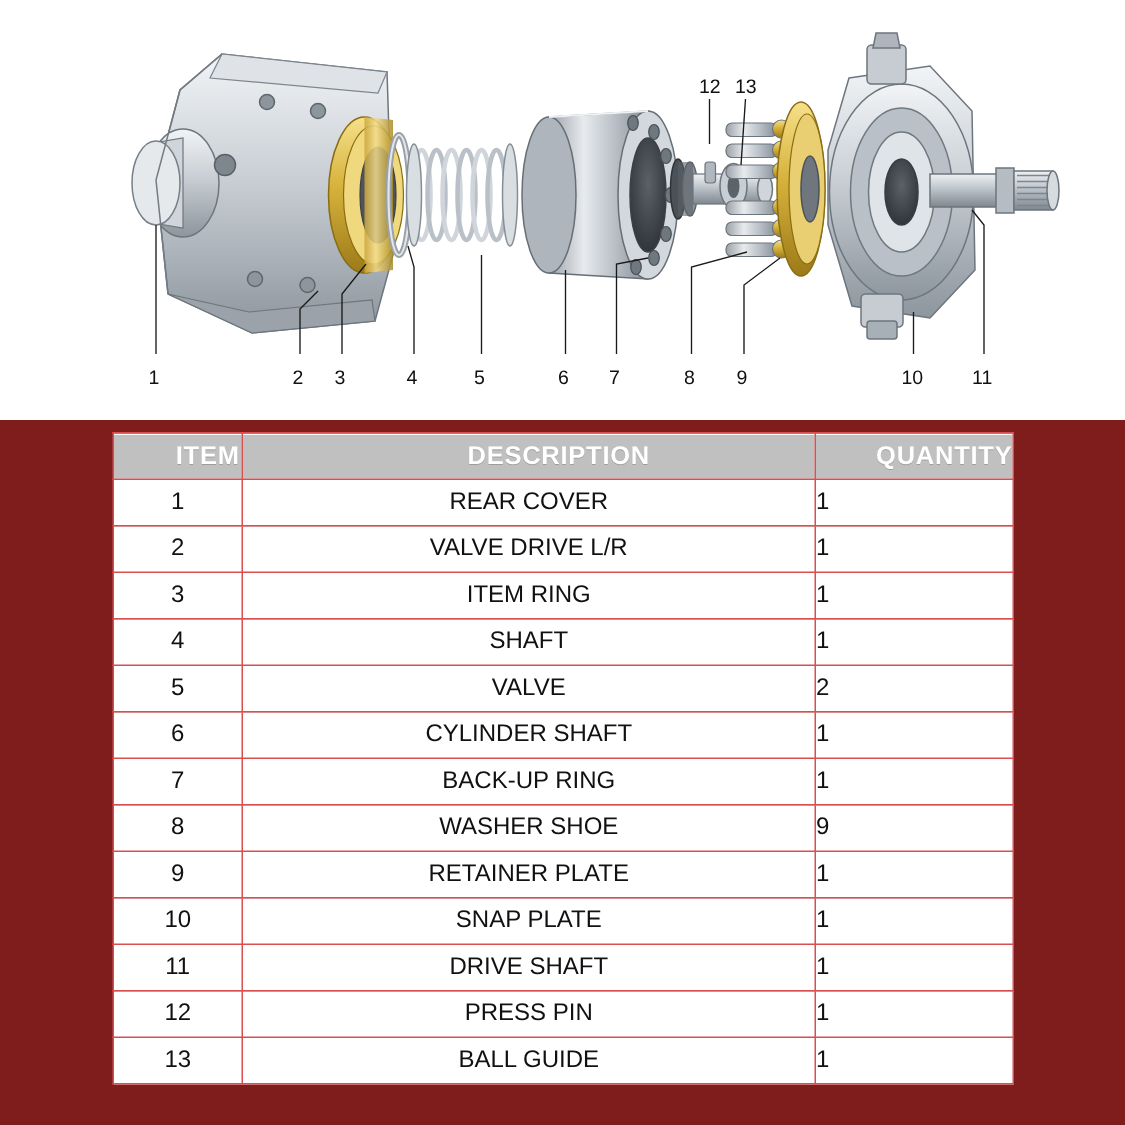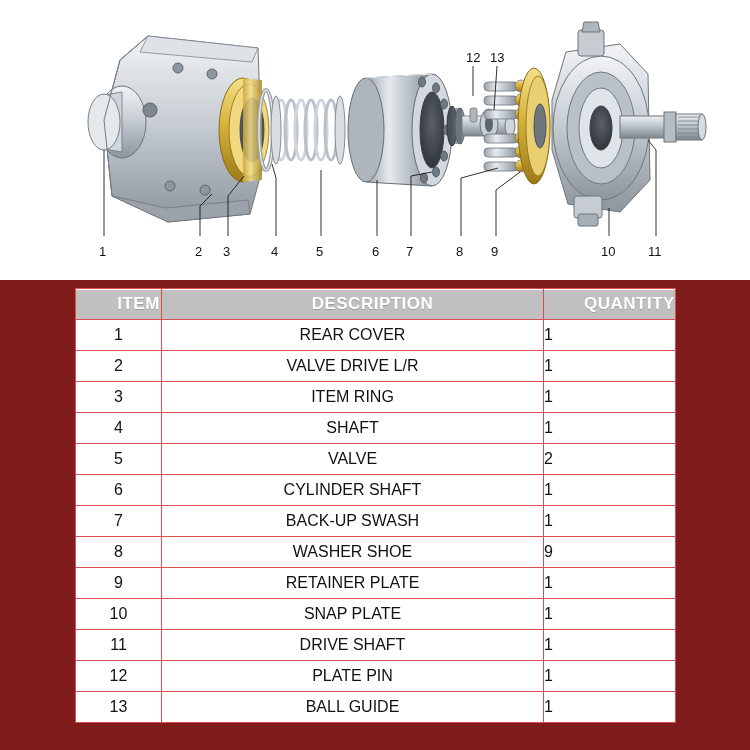--- a/index.html
+++ b/index.html
@@ -330,21 +330,21 @@
         <td class="col-desc">VALVE</td>
         <td class="col-qty">2</td>
       </tr>
       <tr>
         <td class="col-item">6</td>
         <td class="col-desc">CYLINDER SHAFT</td>
         <td class="col-qty">1</td>
       </tr>
       <tr>
         <td class="col-item">7</td>
-        <td class="col-desc">BACK-UP SWASH</td>
+        <td class="col-desc">BACK-UP RING</td>
         <td class="col-qty">1</td>
       </tr>
       <tr>
         <td class="col-item">8</td>
         <td class="col-desc">WASHER SHOE</td>
         <td class="col-qty">9</td>
       </tr>
       <tr>
         <td class="col-item">9</td>
         <td class="col-desc">RETAINER PLATE</td>
@@ -355,21 +355,21 @@
         <td class="col-desc">SNAP PLATE</td>
         <td class="col-qty">1</td>
       </tr>
       <tr>
         <td class="col-item">11</td>
         <td class="col-desc">DRIVE SHAFT</td>
         <td class="col-qty">1</td>
       </tr>
       <tr>
         <td class="col-item">12</td>
-        <td class="col-desc">PLATE PIN</td>
+        <td class="col-desc">PRESS PIN</td>
         <td class="col-qty">1</td>
       </tr>
       <tr>
         <td class="col-item">13</td>
         <td class="col-desc">BALL GUIDE</td>
         <td class="col-qty">1</td>
       </tr>
     </tbody>
   </table>
 

